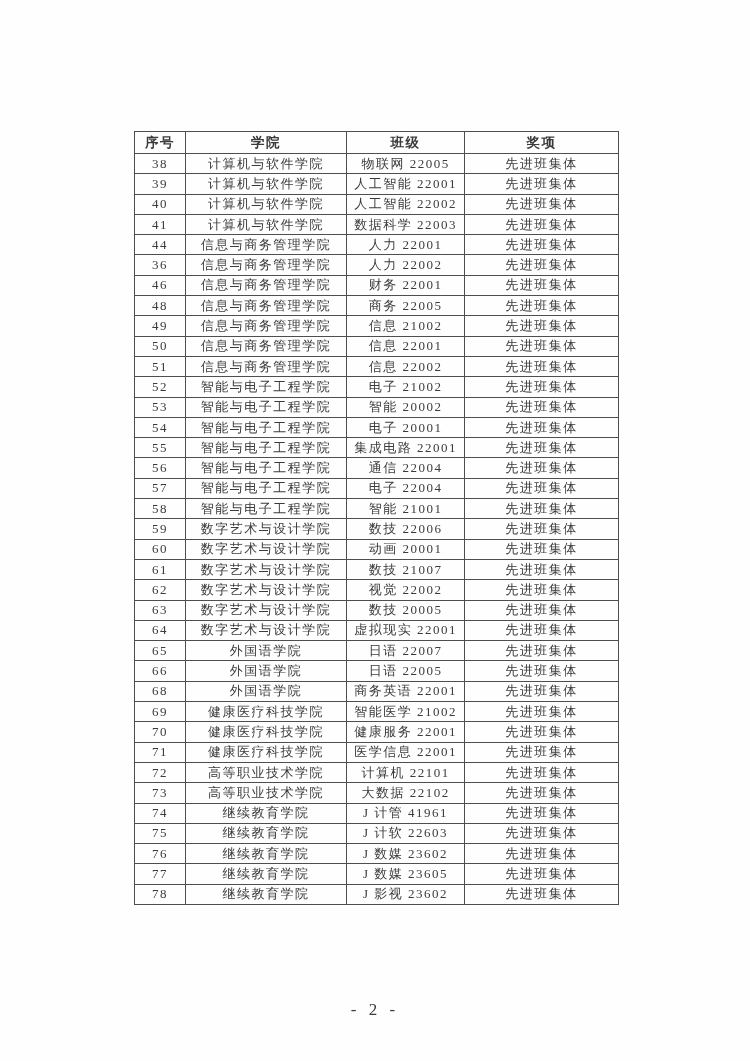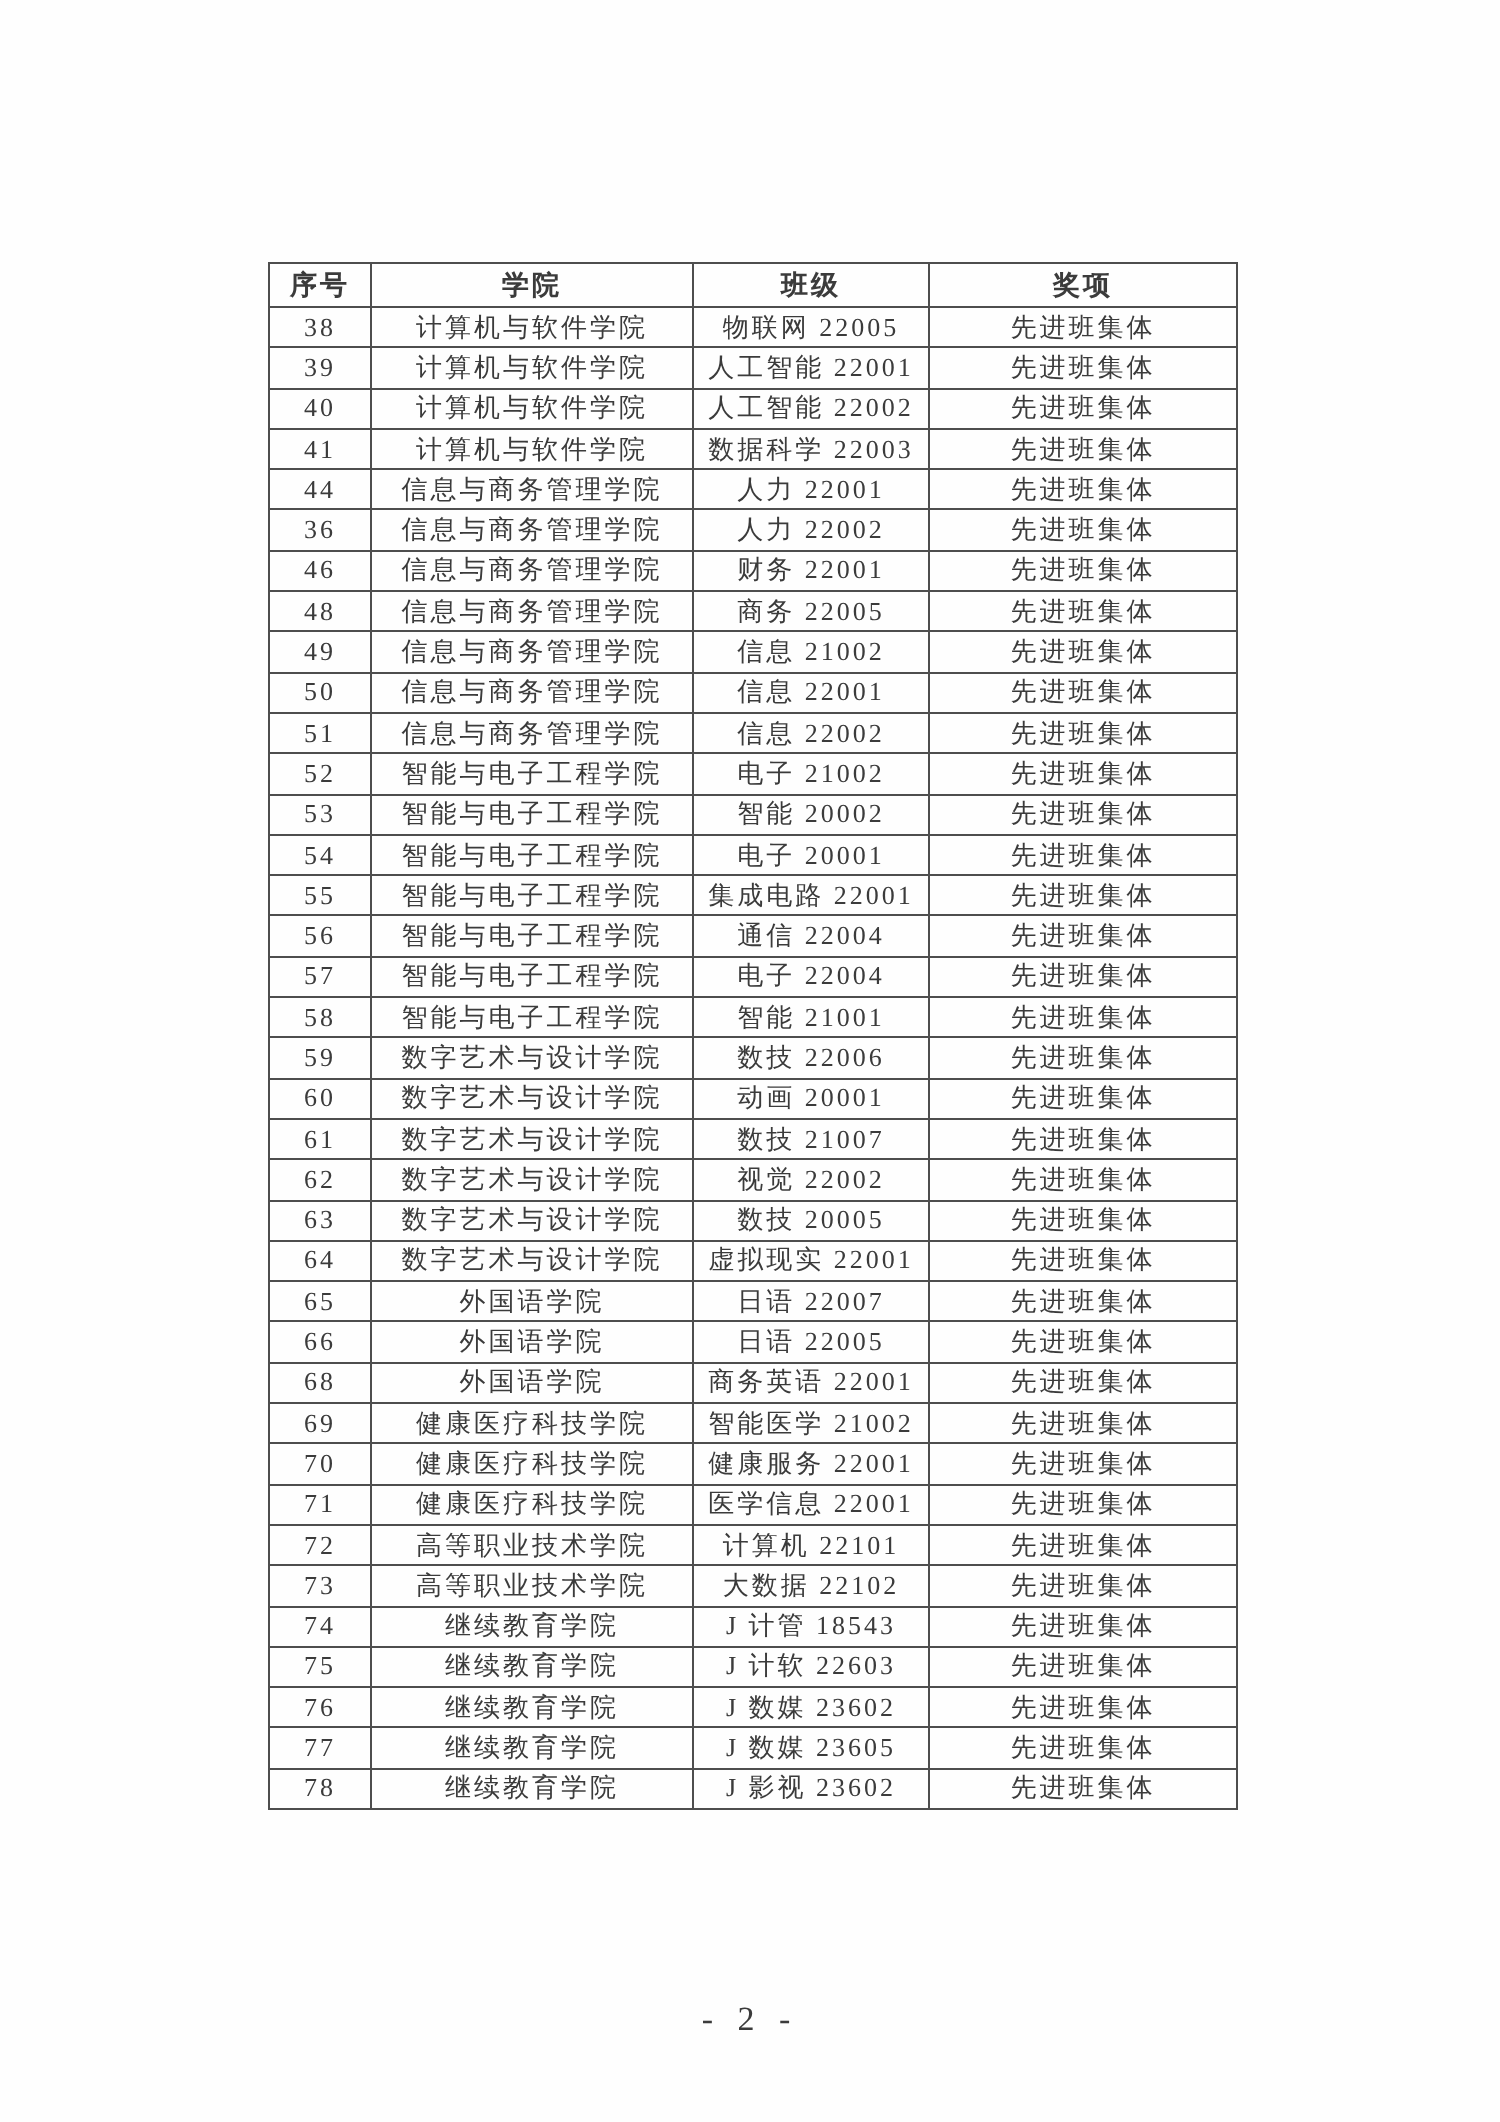--- a/index.html
+++ b/index.html
@@ -258,21 +258,21 @@
         </tr>
         <tr>
           <td>73</td>
           <td>高等职业技术学院</td>
           <td>大数据 22102</td>
           <td>先进班集体</td>
         </tr>
         <tr>
           <td>74</td>
           <td>继续教育学院</td>
-          <td>J 计管 18543</td>
+          <td>J 计管 41961</td>
           <td>先进班集体</td>
         </tr>
         <tr>
           <td>75</td>
           <td>继续教育学院</td>
           <td>J 计软 22603</td>
           <td>先进班集体</td>
         </tr>
         <tr>
           <td>76</td>

